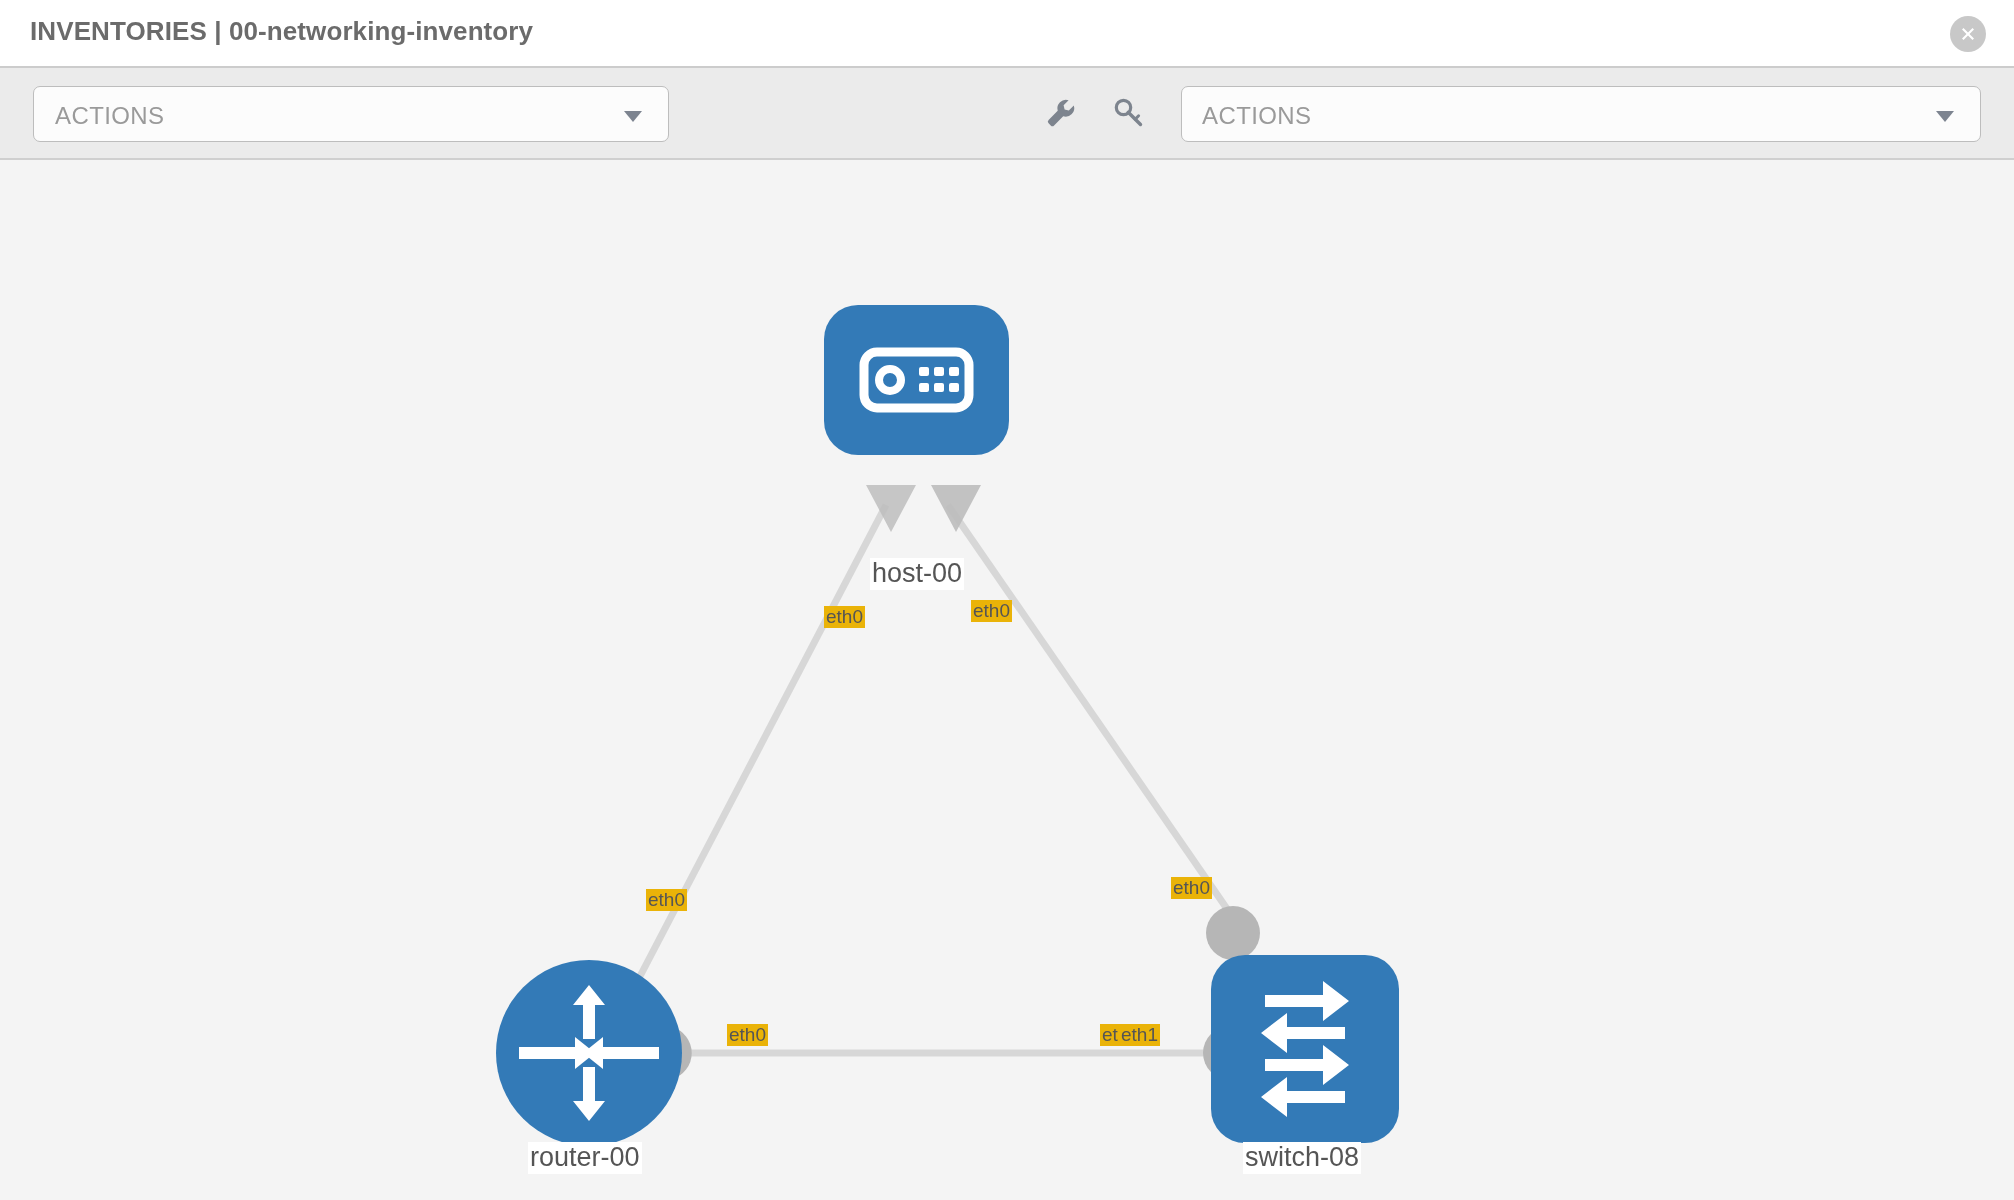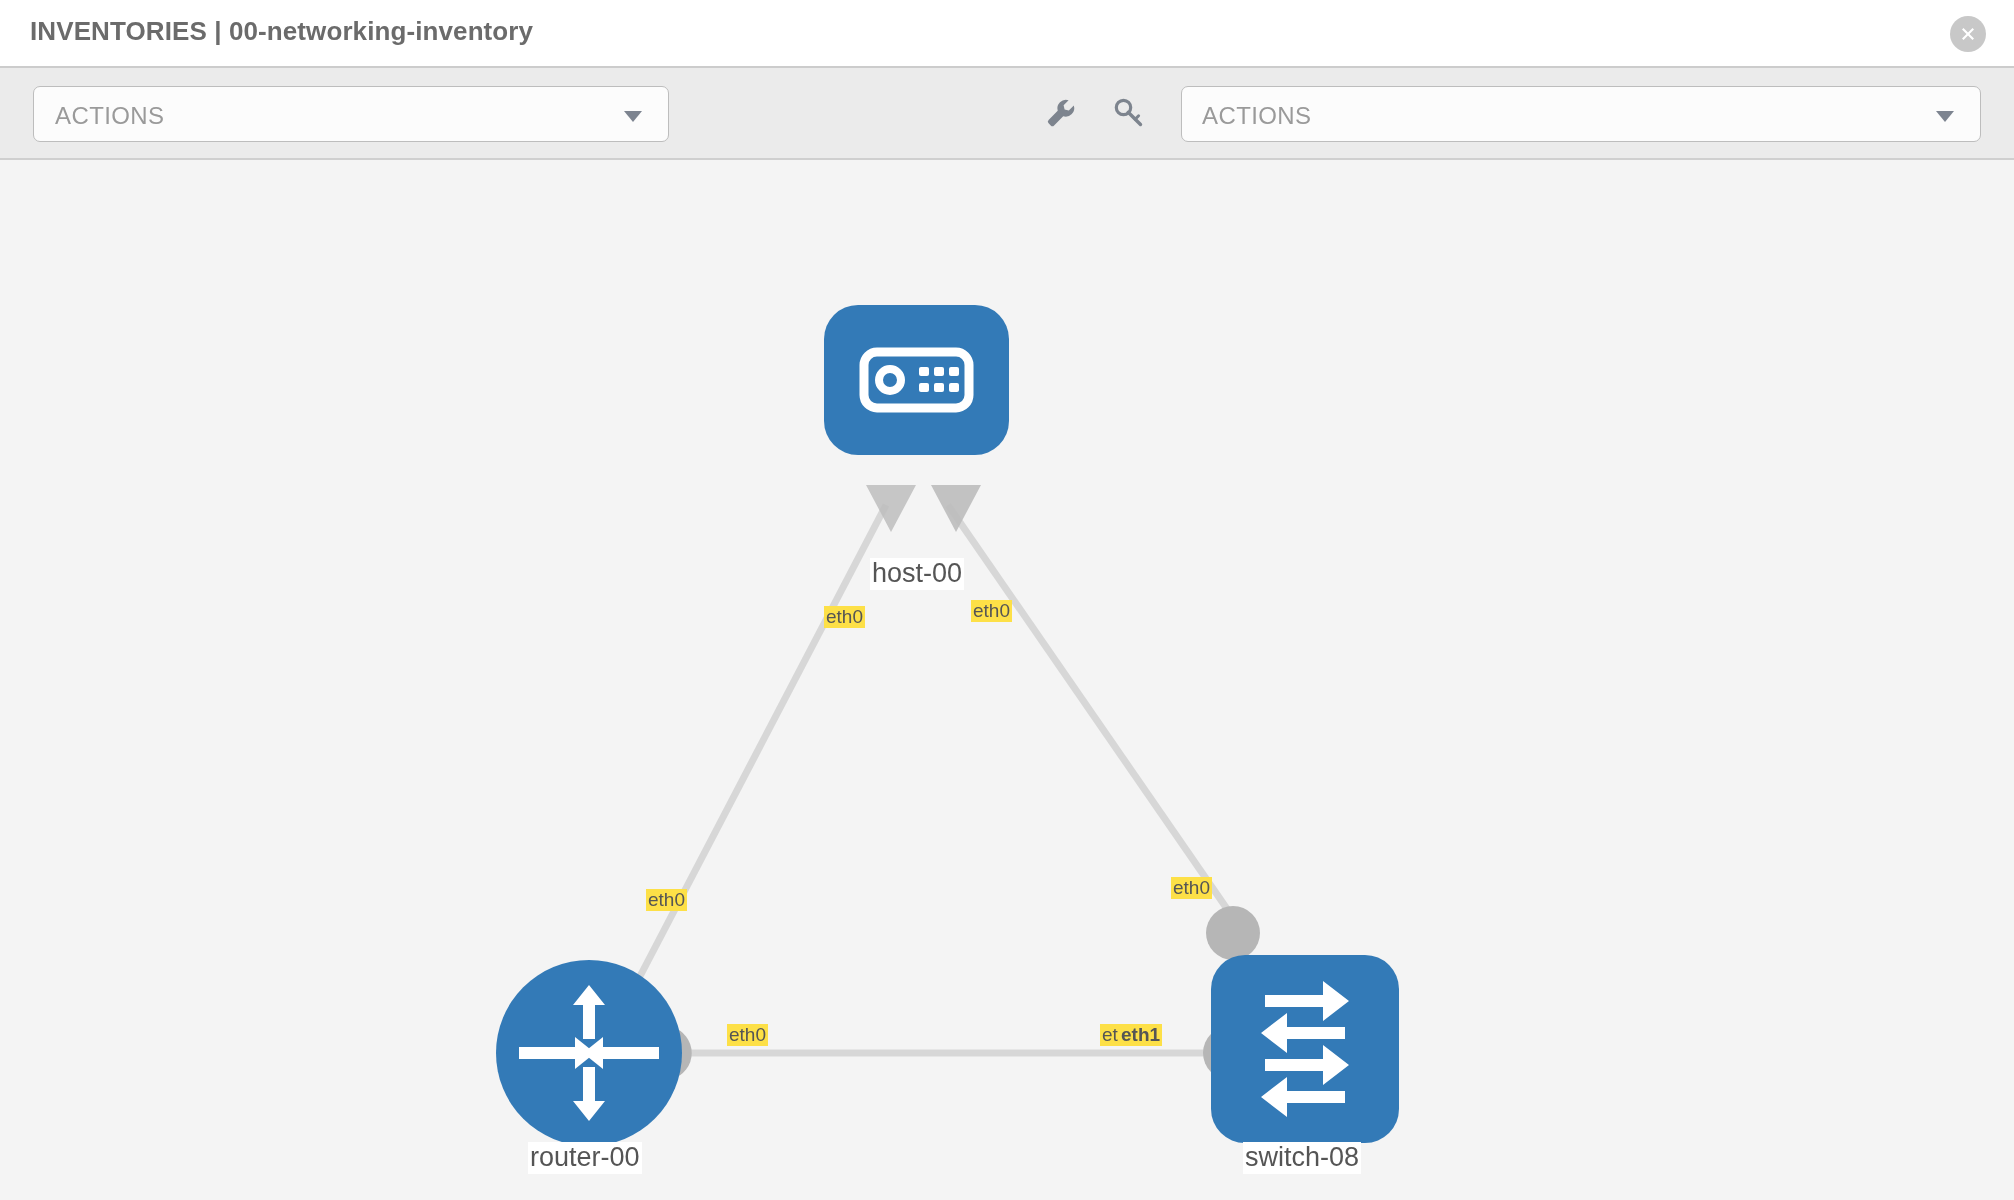--- a/index.html
+++ b/index.html
@@ -89,21 +89,21 @@
     position: absolute;
     font-size: 27px; color: #555555;
     background: #ffffff;
     white-space: nowrap;
     padding: 0 2px;
     line-height: 1.18;
   }
   .iface-label {
     position: absolute;
     font-size: 19px; color: #555555;
-    background: #fde047;
+    background: #eab308;
     white-space: nowrap;
     padding: 0 2px;
     line-height: 1.18;
   }
 </style>
 </head>
 <body>
 
 <div id="app">
 
@@ -211,20 +211,20 @@
         </g>
       </g>
     </svg>
 
     <span class="iface-label" style="left:824px; top:446px;">eth0</span>
     <span class="iface-label" style="left:971px; top:440px;">eth0</span>
     <span class="iface-label" style="left:646px; top:729px;">eth0</span>
     <span class="iface-label" style="left:1171px; top:717px;">eth0</span>
     <span class="iface-label" style="left:727px; top:864px;">eth0</span>
     <span class="iface-label" style="left:1100px; top:864px;">eth</span>
-    <span class="iface-label" style="left:1119px; top:864px;font-weight:bold;">eth1</span>
+    <span class="iface-label" style="left:1119px; top:864px;">eth1</span>
 
     <span class="node-label" style="left:870px; top:398px;">host-00</span>
     <span class="node-label" style="left:528px; top:982px;">router-00</span>
     <span class="node-label" style="left:1243px; top:982px;">switch-08</span>
 
   </div>
 </div>
 
 </body></html>

